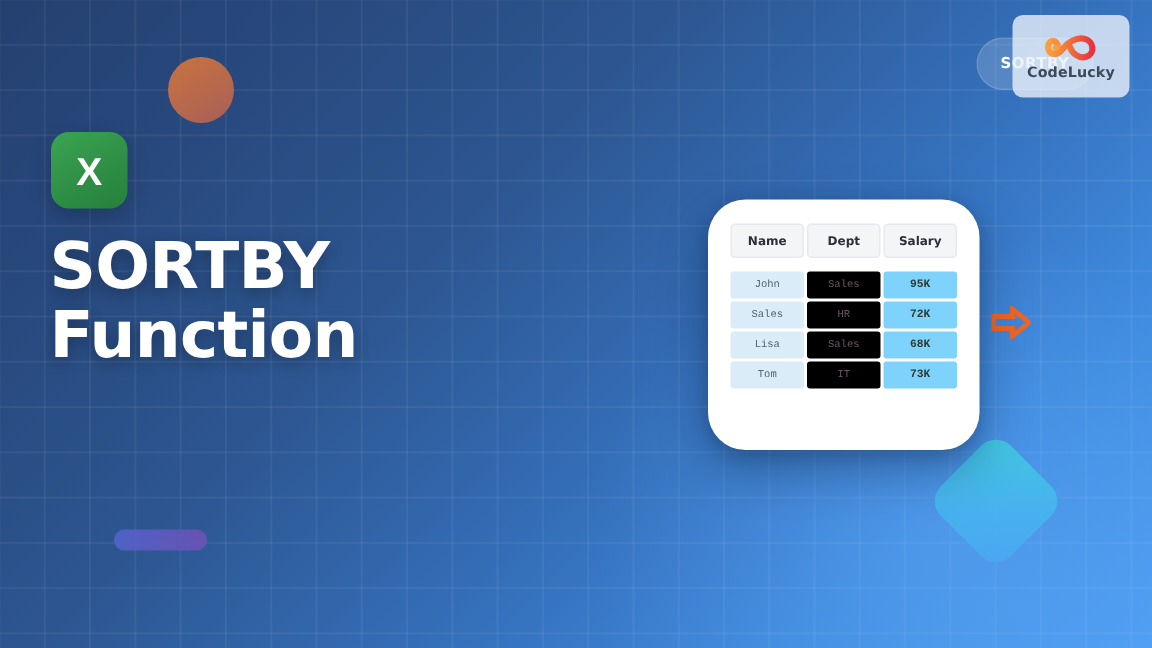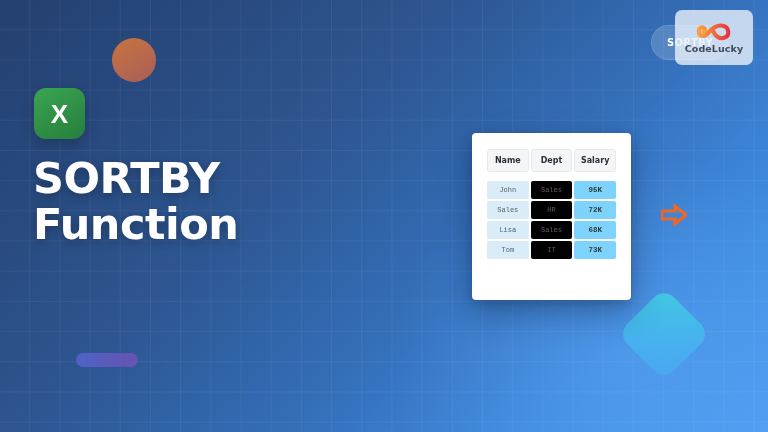--- a/index.html
+++ b/index.html
@@ -116,23 +116,23 @@
   #arrow-right {
     position:absolute;
     left:661px; top:204px;
     width:26px; height:22px;
   }
 
   
   #table-card {
     position:absolute;
     left:472px; top:133px;
-    width:159px; height:167px;
+    width:181px; height:167px;
     background:#ffffff;
-    border-radius:4px;
+    border-radius:25px;
     box-shadow:0 12px 32px rgba(6,20,48,0.34), 0 3px 10px rgba(6,20,48,0.18);
     padding:14px 13px 12px 13px;
   }
   #data-table {
     width:100%;
     border-collapse:separate;
     border-spacing:2px;
     table-layout:fixed;
   }
   #data-table th {

